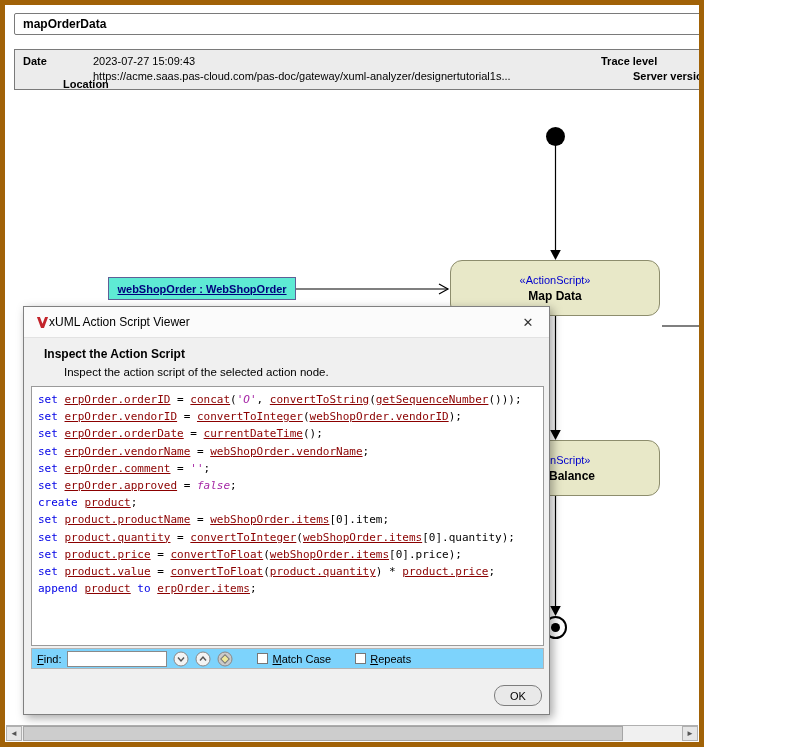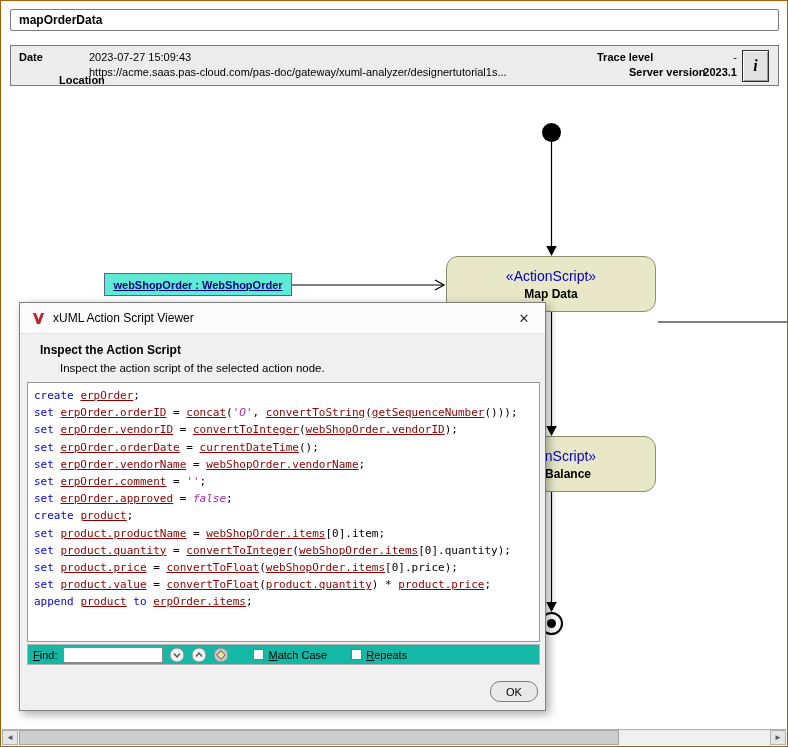--- a/index.html
+++ b/index.html
@@ -1,19 +1,19 @@
 <!DOCTYPE html>
 <html><head>
 <meta charset="utf-8">
 <style>
   * { box-sizing: border-box; }
   body { margin: 0; background: #ffffff; }
   .screen {
-    position: relative; width: 788px; height: 747px;
-    border: 1px solid #a16207; background: #ffffff;
+    position: relative; width: 704px; height: 747px;
+    border: 5px solid #a16207; background: #ffffff;
     font-family: "Liberation Sans", sans-serif; overflow: hidden;
   }
 
   
   .title-box {
     position: absolute; left: 9px; top: 8px; width: 769px; height: 22px;
     background: #ffffff; border: 1px solid #7a7a7a; border-radius: 2px;
     font-size: 12px; font-weight: bold; line-height: 20px; padding-left: 8px;
   }
 
@@ -40,21 +40,21 @@
     font-size: 16px; text-align: center; cursor: pointer; padding: 0;
   }
 
   
   .connectors { position: absolute; left: 0; top: 0; z-index: 1; pointer-events: none; }
   .node {
     position: absolute; width: 210px; height: 56px; z-index: 2;
     background: #e8e8c8; border: 1px solid #8d8d6d; border-radius: 12px;
     display: flex; flex-direction: column; align-items: center; justify-content: center; gap: 3px;
   }
-  .node .stereo { font-size: 14px; color: #0000cc; }
+  .node .stereo { font-size: 11px; color: #0000cc; }
   .node .nname  { font-size: 12px; font-weight: bold; color: #000; }
   #node-map  { left: 445px; top: 255px; }
   #node-open { left: 445px; top: 435px; }
   .obj-label {
     position: absolute; left: 103px; top: 272px; width: 188px; height: 23px; z-index: 2;
     background: #5eead4; border: 1px solid #5f5f96;
     display: flex; align-items: center; justify-content: center;
   }
   .obj-label span {
     font-size: 11px; font-weight: bold; text-decoration: underline; color: #00007d; white-space: nowrap;
@@ -74,40 +74,40 @@
 
   
   .dialog {
     position: absolute; left: 18px; top: 301px; width: 527px; height: 409px;
     background: #f0f0f0; border: 1px solid #808080; z-index: 10;
     box-shadow: 3px 3px 9px rgba(0,0,0,0.35);
   }
   .dlg-titlebar {
     position: absolute; left: 0; top: 0; right: 0; height: 31px;
     background: #fbfbfb; border-bottom: 1px solid #e2e2e2;
-    display: flex; align-items: center; padding: 0 12px; gap: 8px; cursor: default;
+    display: flex; align-items: center; padding: 0 12px; cursor: default;
   }
   .dlg-title { font-size: 12px; color: #000; }
   .dlg-close { margin-left: auto; font-size: 13px; color: #333; width: 18px; text-align: center; cursor: pointer; }
   .dlg-heading    { position: absolute; left: 20px; top: 40px; font-size: 12px; font-weight: bold; }
   .dlg-subheading { position: absolute; left: 40px; top: 59px; font-size: 11.5px; }
   .code-box {
     position: absolute; left: 7px; top: 79px; width: 513px; height: 260px;
     background: #ffffff; border: 1px solid #9a9a9a; padding: 4px 6px; overflow: hidden;
     font-family: "DejaVu Sans Mono", monospace; font-size: 11px; line-height: 17.2px;
   }
   .code-line { white-space: pre; }
   .tok-kw  { color: #0000e6; }
   .tok-id  { color: #8b0000; text-decoration: underline; cursor: pointer; }
   .tok-str { color: #a526a5; font-style: italic; }
   .tok-pl  { color: #000000; }
 
   .find-bar {
     position: absolute; left: 7px; top: 341px; width: 513px; height: 21px;
-    border: 1px solid #b4b4b4; background: #14b8a6;
+    border: 1px solid #b4b4b4; background: #7dd3fc;
     display: flex; align-items: center; padding: 0 5px; gap: 6px; font-size: 11px;
   }
   .find-label { white-space: nowrap; }
   .find-input {
     width: 100px; height: 16px; border: 1px solid #8a8a8a; background: #fff;
     font-size: 11px; font-family: "Liberation Sans", sans-serif; padding: 0 2px;
   }
   .round-btn { width: 16px; height: 16px; display: inline-flex; align-items: center; justify-content: center; cursor: pointer; }
   .cb-group { display: inline-flex; align-items: center; gap: 4px; margin-left: 18px; cursor: pointer; }
   .cb { width: 11px; height: 11px; background: #fff; border: 1px solid #777; display: inline-block; }
@@ -205,21 +205,20 @@
           </svg>
       </span>
       <span class="dlg-title">xUML Action Script Viewer</span>
       <span class="dlg-close">✕</span>
     </div>
 
     <div class="dlg-heading">Inspect the Action Script</div>
     <div class="dlg-subheading">Inspect the action script of the selected action node.</div>
 
     <div class="code-box" id="code-area">
-        <div class="code-line"><span class="tok-kw">create</span><span class="tok-pl"> </span><span class="tok-id">erpOrder</span><span class="tok-pl">;</span></div>
         <div class="code-line"><span class="tok-kw">set</span><span class="tok-pl"> </span><span class="tok-id">erpOrder.orderID</span><span class="tok-pl"> = </span><span class="tok-id">concat</span><span class="tok-pl">(</span><span class="tok-str">'O'</span><span class="tok-pl">, </span><span class="tok-id">convertToString</span><span class="tok-pl">(</span><span class="tok-id">getSequenceNumber</span><span class="tok-pl">()));</span></div>
         <div class="code-line"><span class="tok-kw">set</span><span class="tok-pl"> </span><span class="tok-id">erpOrder.vendorID</span><span class="tok-pl"> = </span><span class="tok-id">convertToInteger</span><span class="tok-pl">(</span><span class="tok-id">webShopOrder.vendorID</span><span class="tok-pl">);</span></div>
         <div class="code-line"><span class="tok-kw">set</span><span class="tok-pl"> </span><span class="tok-id">erpOrder.orderDate</span><span class="tok-pl"> = </span><span class="tok-id">currentDateTime</span><span class="tok-pl">();</span></div>
         <div class="code-line"><span class="tok-kw">set</span><span class="tok-pl"> </span><span class="tok-id">erpOrder.vendorName</span><span class="tok-pl"> = </span><span class="tok-id">webShopOrder.vendorName</span><span class="tok-pl">;</span></div>
         <div class="code-line"><span class="tok-kw">set</span><span class="tok-pl"> </span><span class="tok-id">erpOrder.comment</span><span class="tok-pl"> = </span><span class="tok-str">''</span><span class="tok-pl">;</span></div>
         <div class="code-line"><span class="tok-kw">set</span><span class="tok-pl"> </span><span class="tok-id">erpOrder.approved</span><span class="tok-pl"> = </span><span class="tok-str">false</span><span class="tok-pl">;</span></div>
         <div class="code-line"><span class="tok-kw">create</span><span class="tok-pl"> </span><span class="tok-id">product</span><span class="tok-pl">;</span></div>
         <div class="code-line"><span class="tok-kw">set</span><span class="tok-pl"> </span><span class="tok-id">product.productName</span><span class="tok-pl"> = </span><span class="tok-id">webShopOrder.items</span><span class="tok-pl">[0].item;</span></div>
         <div class="code-line"><span class="tok-kw">set</span><span class="tok-pl"> </span><span class="tok-id">product.quantity</span><span class="tok-pl"> = </span><span class="tok-id">convertToInteger</span><span class="tok-pl">(</span><span class="tok-id">webShopOrder.items</span><span class="tok-pl">[0].quantity);</span></div>
         <div class="code-line"><span class="tok-kw">set</span><span class="tok-pl"> </span><span class="tok-id">product.price</span><span class="tok-pl"> = </span><span class="tok-id">convertToFloat</span><span class="tok-pl">(</span><span class="tok-id">webShopOrder.items</span><span class="tok-pl">[0].price);</span></div>

